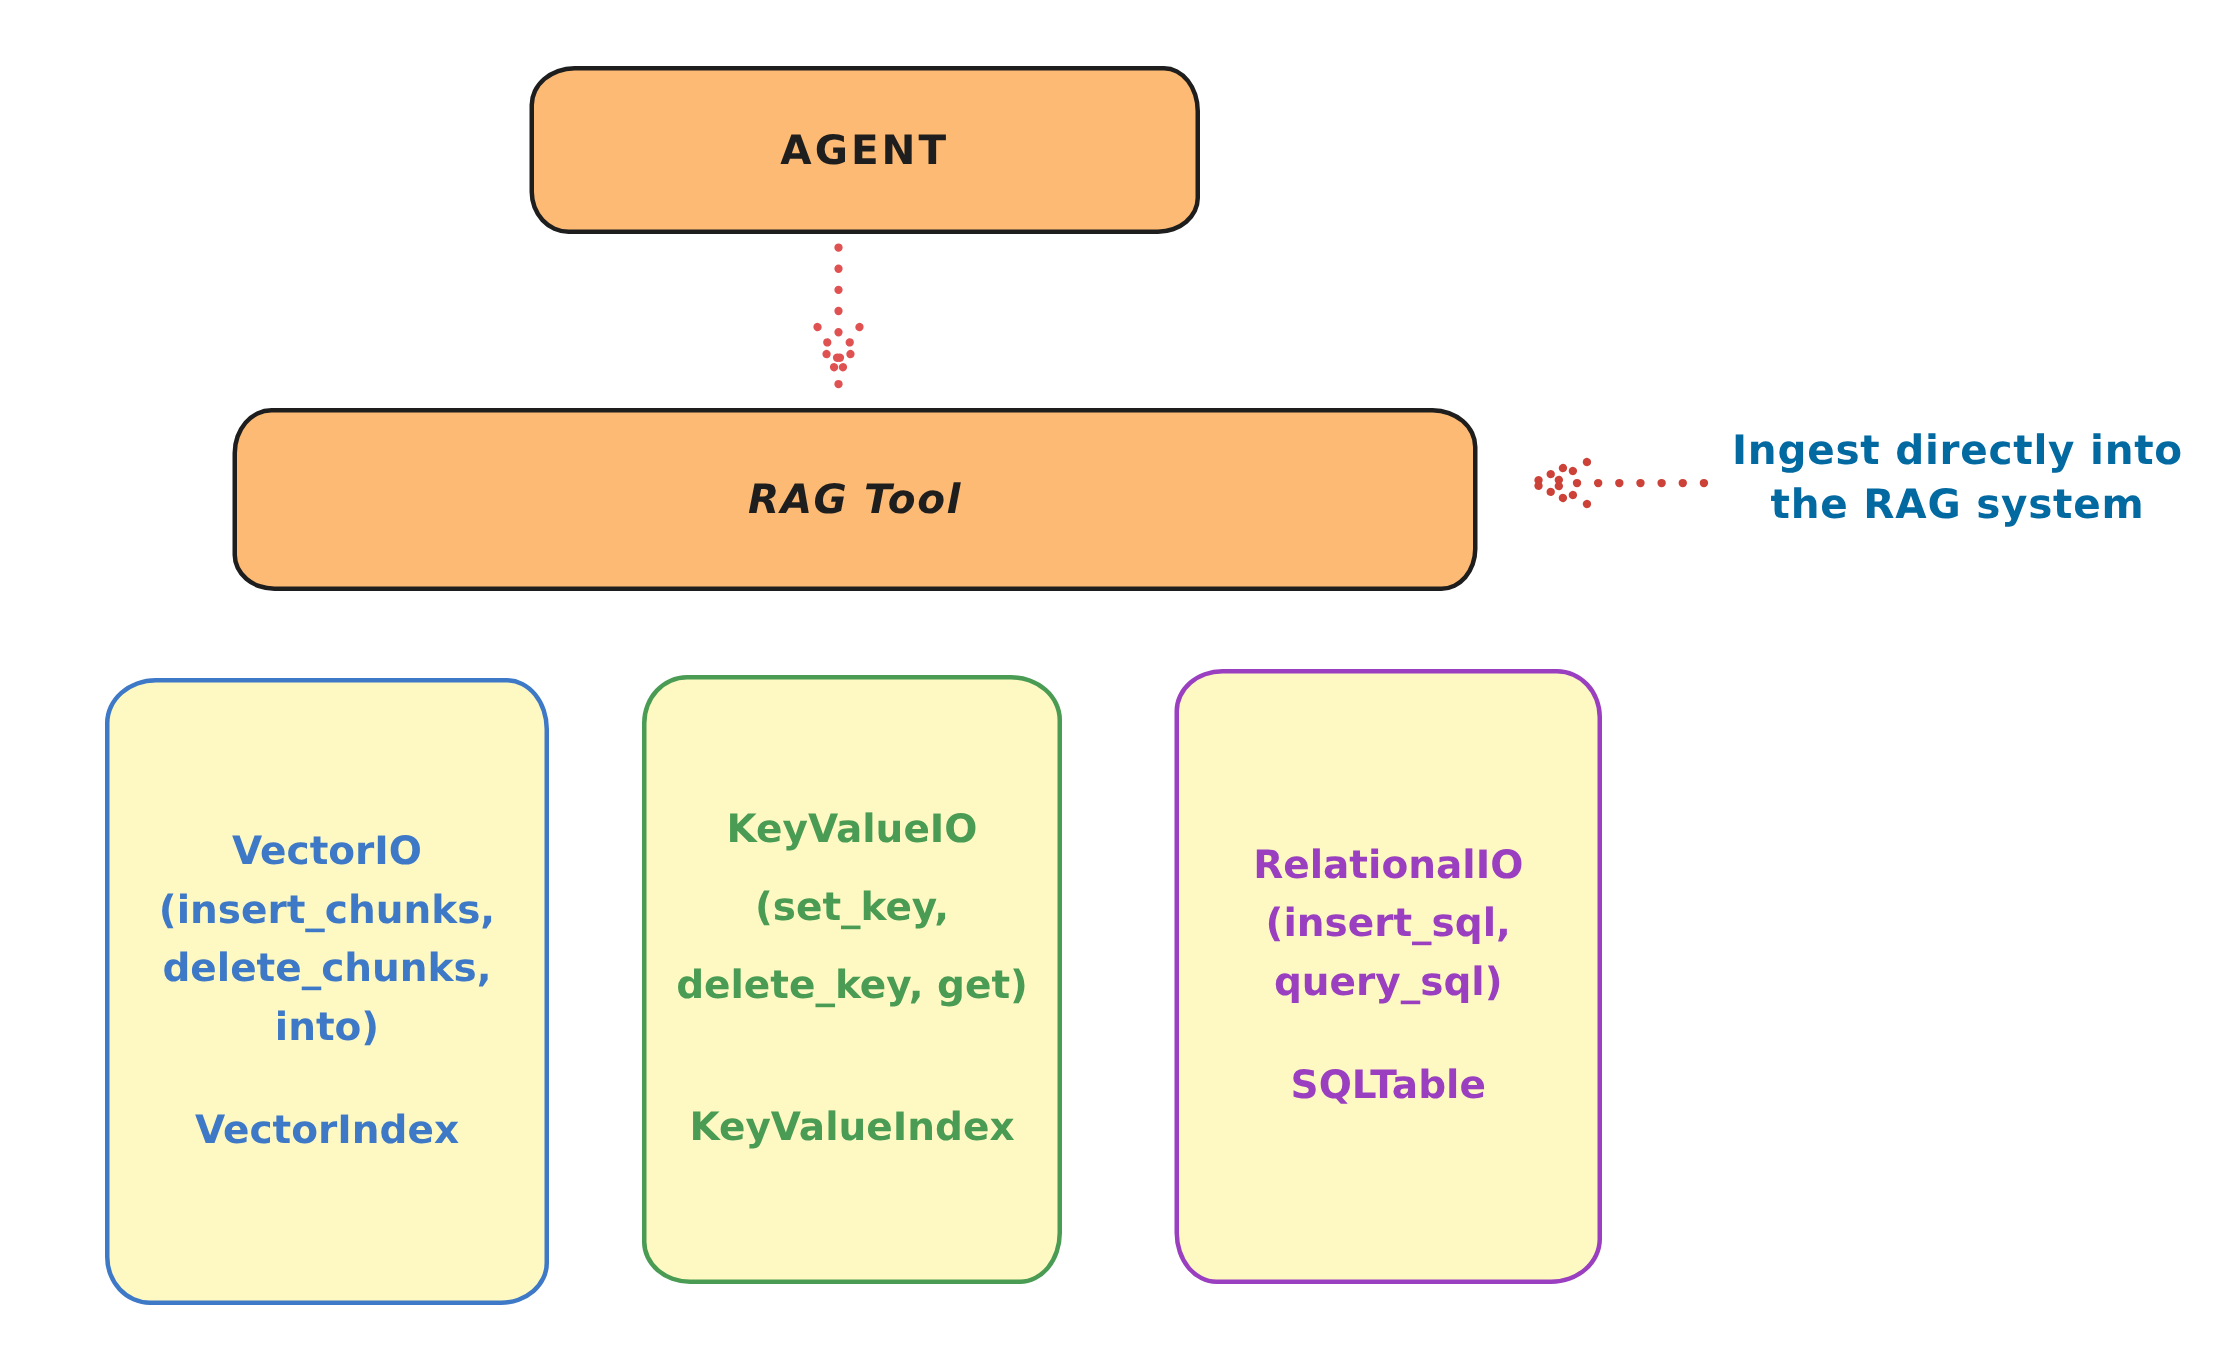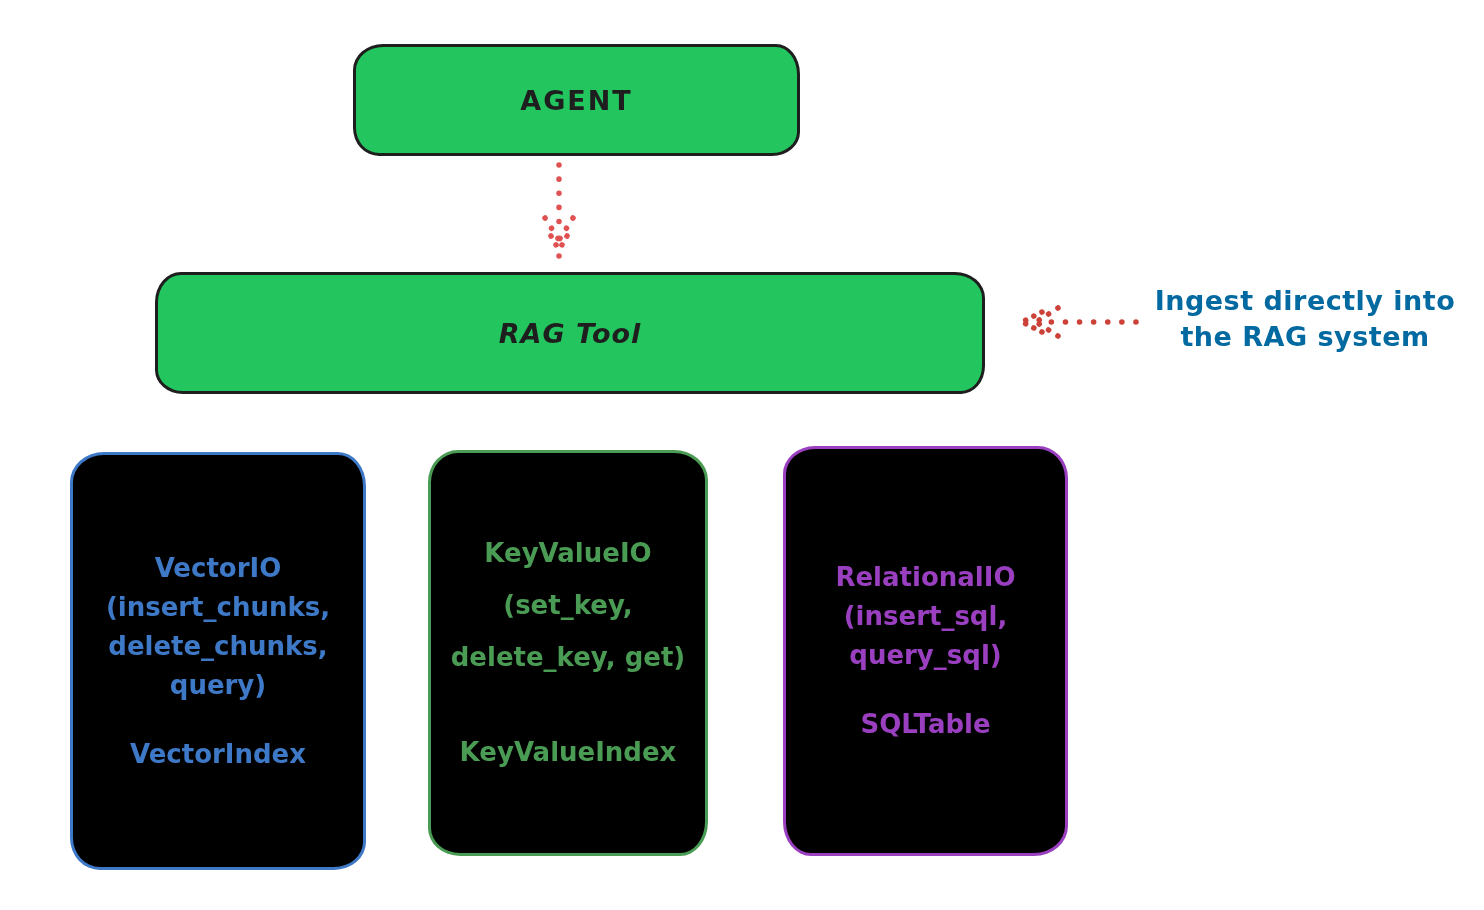--- a/index.html
+++ b/index.html
@@ -12,21 +12,21 @@
     overflow: hidden;
   }
   .canvas {
     position: relative;
     width: 1484px;
     height: 910px;
   }
   .node {
     position: absolute;
     box-sizing: border-box;
-    background: #22c55e;
+    background: #fdba74;
     display: flex;
     align-items: center;
     justify-content: center;
     text-align: center;
   }
   
   .node.black {
     border: 3.5px solid #1e1e1e;
     color: #1e1e1e;
     font-size: 27px;
@@ -44,21 +44,21 @@
     font-style: italic;
   }
   
   .node.storage {
     flex-direction: column;
     font-size: 26px;
     font-weight: 600;
     line-height: 39px;
     border-width: 3.5px;
     border-style: solid;
-    background: #000000;
+    background: #fef9c3;
   }
   .node.vector {
     left: 70px; top: 452px; width: 296px; height: 418px;
     border-color: #3e79c7; color: #3e79c7;
     border-radius: 34px 28px 32px 30px / 30px 34px 28px 32px;
   }
   .node.keyvalue {
     left: 428px; top: 450px; width: 280px; height: 406px;
     border-color: #4a9c54; color: #4a9c54;
     border-radius: 30px 34px 28px 32px / 32px 30px 34px 28px;
@@ -125,21 +125,21 @@
 
   <div class="annotation">
     <span class="line">Ingest directly into</span>
     <span class="line">the RAG system</span>
   </div>
 
   <div class="node storage vector">
     <span class="line">VectorIO</span>
     <span class="line">(insert_chunks,</span>
     <span class="line">delete_chunks,</span>
-    <span class="line">query)</span>
+    <span class="line">into)</span>
     <span class="gap"></span>
     <span class="line">VectorIndex</span>
   </div>
 
   <div class="node storage keyvalue">
     <span class="line">KeyValueIO</span>
     <span class="line">(set_key,</span>
     <span class="line">delete_key, get)</span>
     <span class="gap"></span>
     <span class="line">KeyValueIndex</span>

